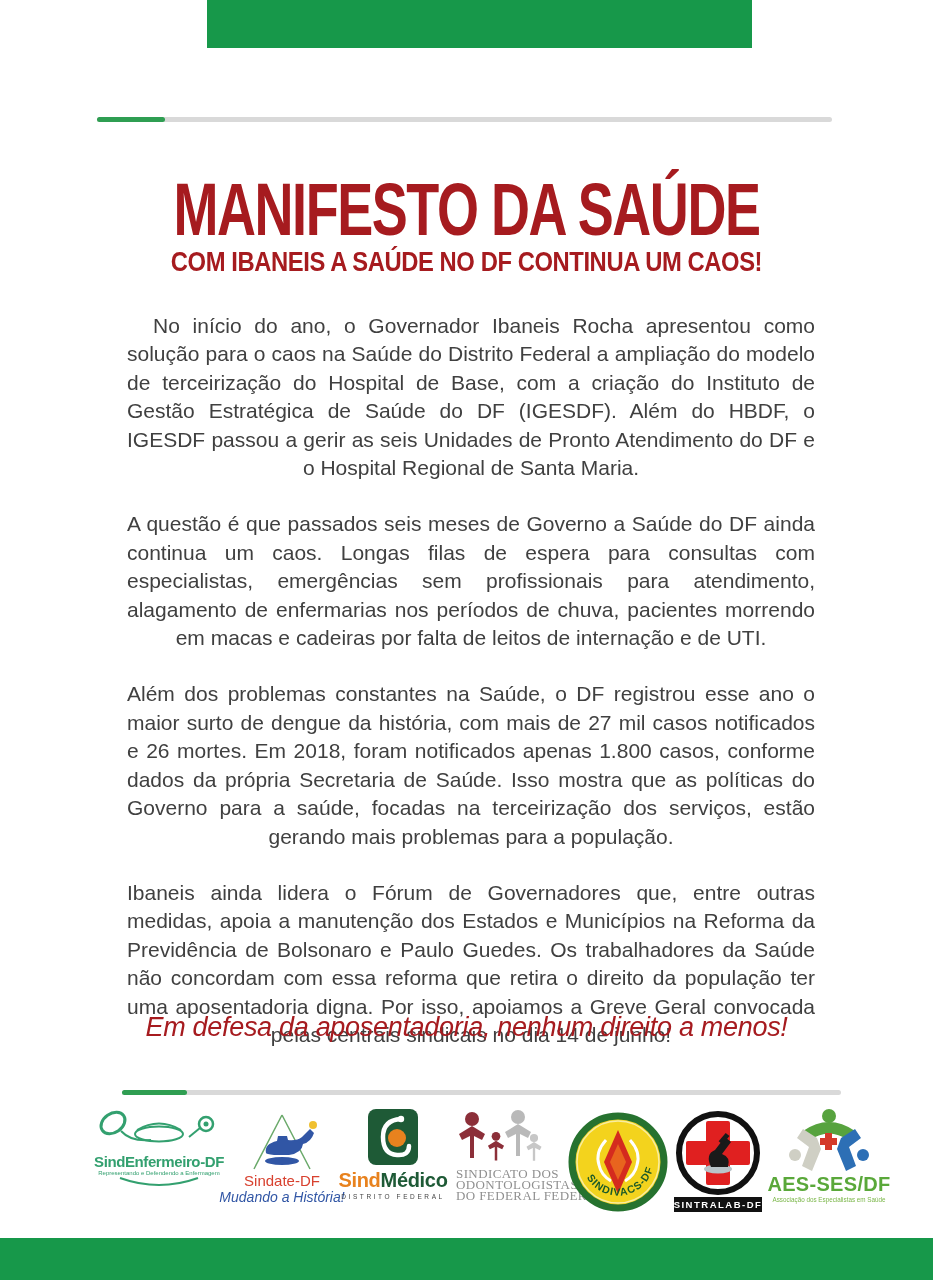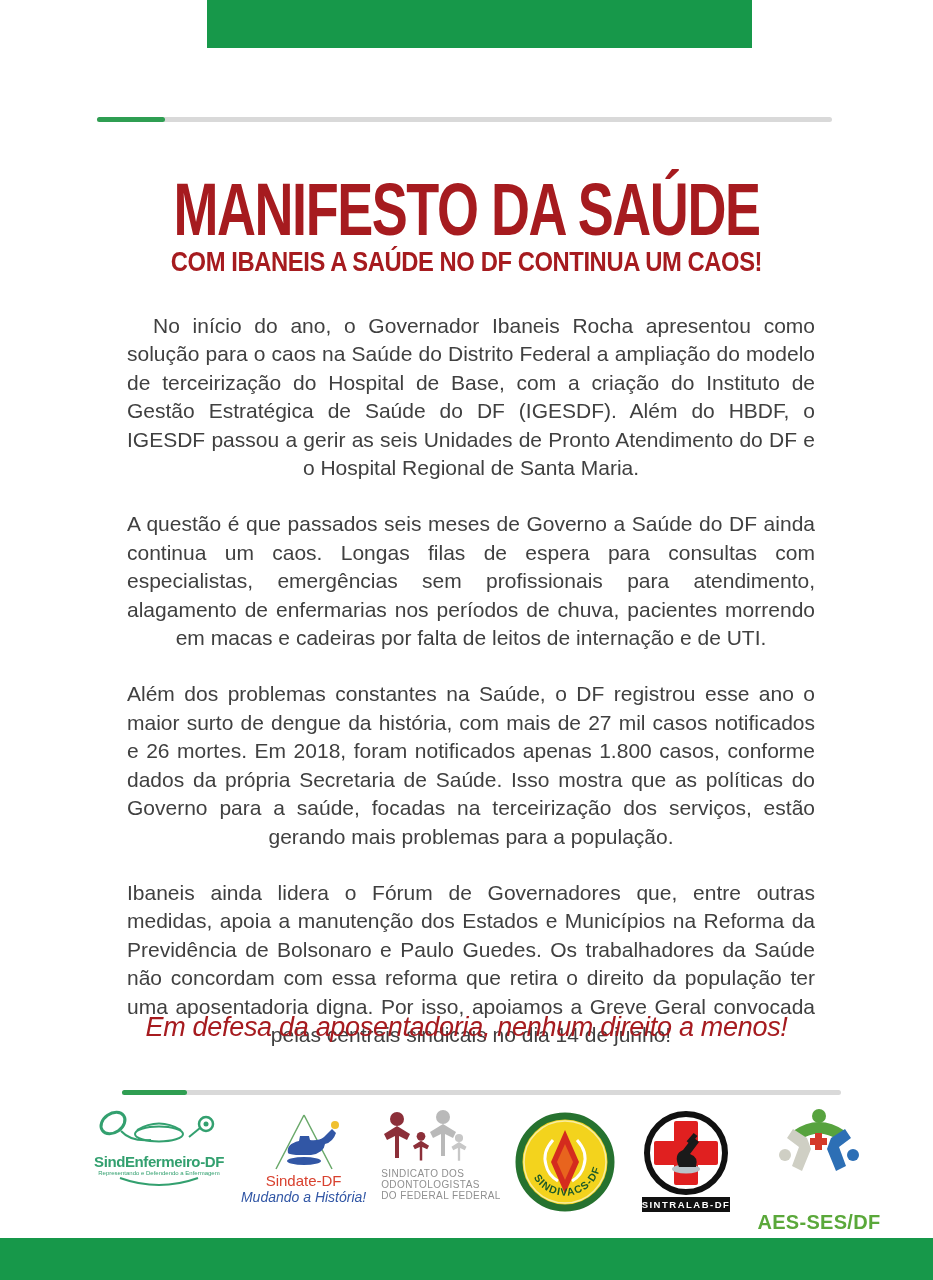--- a/index.html
+++ b/index.html
@@ -54,27 +54,27 @@
   .sindate-name{color:#d8412f;font-weight:400;font-size:15px;white-space:nowrap;}
   .sindate-tag{color:#3156a5;font-size:14px;font-style:italic;white-space:nowrap;}
   
   .l-medico{width:118px;margin-top:2px;}
   .sm-name{font-size:20px;font-weight:600;margin-top:3px;white-space:nowrap;letter-spacing:-0.3px;}
   .sm-sind{color:#e8821e;}
   .sm-medico{color:#1e5a36;}
   .sm-sub{font-size:6.5px;letter-spacing:2.6px;color:#444;margin-top:1px;white-space:nowrap;}
   
   .l-odonto{width:112px;margin-top:4px;align-items:flex-start;padding-left:4px;}
-  .od-lines{margin-top:4px;color:#8f8f8f;font-size:10px;line-height:11px;letter-spacing:0.4px;white-space:nowrap;}
+  .od-lines{margin-top:4px;color:#8f8f8f;font-size:13px;line-height:11px;letter-spacing:0.4px;white-space:nowrap;font-family:Liberation Serif, serif;}
   
   .l-vacs{width:100px;margin-top:6px;}
   
   .l-lab{width:100px;margin-top:4px;justify-content:center;}
   
-  .l-aes{width:122px;margin-top:2px;gap:38px;}
+  .l-aes{width:122px;margin-top:2px;}
   .aes-name{color:#5aa83a;font-weight:700;font-size:20px;letter-spacing:0.3px;white-space:nowrap;margin-top:1px;}
   .aes-tag{color:#7ab648;font-size:6.3px;white-space:nowrap;}
 </style>
 </head>
 <body>
 
 <div class="page">
 
   <div class="top-bar"></div>
 
@@ -121,20 +121,30 @@
       <svg width="92" height="60" viewBox="0 0 92 60">
         <path d="M46,3 L18,57 M46,3 L74,57" fill="none" stroke="#6aa96a" stroke-width="1.5"></path>
         <circle cx="77" cy="13" r="4" fill="#f0c030"></circle>
         <path d="M30,41 q-2,-9 11,-12 l1,-5 h9 l1,4 q9,1 14,-3 l8,-8 4,4 q-3,9 -11,11 q-1,9 -14,11 h-15 q-8,-1 -8,-2 z" fill="#3156a5"></path>
         <ellipse cx="46" cy="49" rx="17" ry="4" fill="#3156a5"></ellipse>
       </svg>
       <div class="sindate-name">Sindate-DF</div>
       <div class="sindate-tag">Mudando a História!</div>
     </div>
 
+    <div class="logo l-medico">
+      <svg width="52" height="58" viewBox="0 0 52 58">
+        <rect x="1" y="1" width="50" height="56" rx="8" fill="#1e5a36"></rect>
+        <circle cx="30" cy="30" r="9" fill="#e8821e"></circle>
+        <path d="M34,11 q-18,1 -18,18 q0,17 14,18 q12,1 12,-9" fill="none" stroke="#ffffff" stroke-width="4.5" stroke-linecap="round"></path>
+        <circle cx="34" cy="11" r="3.2" fill="#ffffff"></circle>
+      </svg>
+      <div class="sm-name"><span class="sm-sind">Sind</span><span class="sm-medico">Médico</span></div>
+      <div class="sm-sub">DISTRITO FEDERAL</div>
+    </div>
 
     <div class="logo l-odonto">
       <svg width="86" height="54" viewBox="0 0 86 54">
         <g fill="#8c2f39" transform="translate(16,2)">
           <circle cx="0" cy="7" r="7"></circle>
           <path d="M0,14 l-13,8 3,6 8,-4 v22 h4 v-22 l8,4 3,-6 z"></path>
         </g>
         <g fill="#b9b9b9" transform="translate(62,0)">
           <circle cx="0" cy="7" r="7"></circle>
           <path d="M0,14 l-13,8 3,6 8,-4 v22 h4 v-22 l8,4 3,-6 z"></path>

